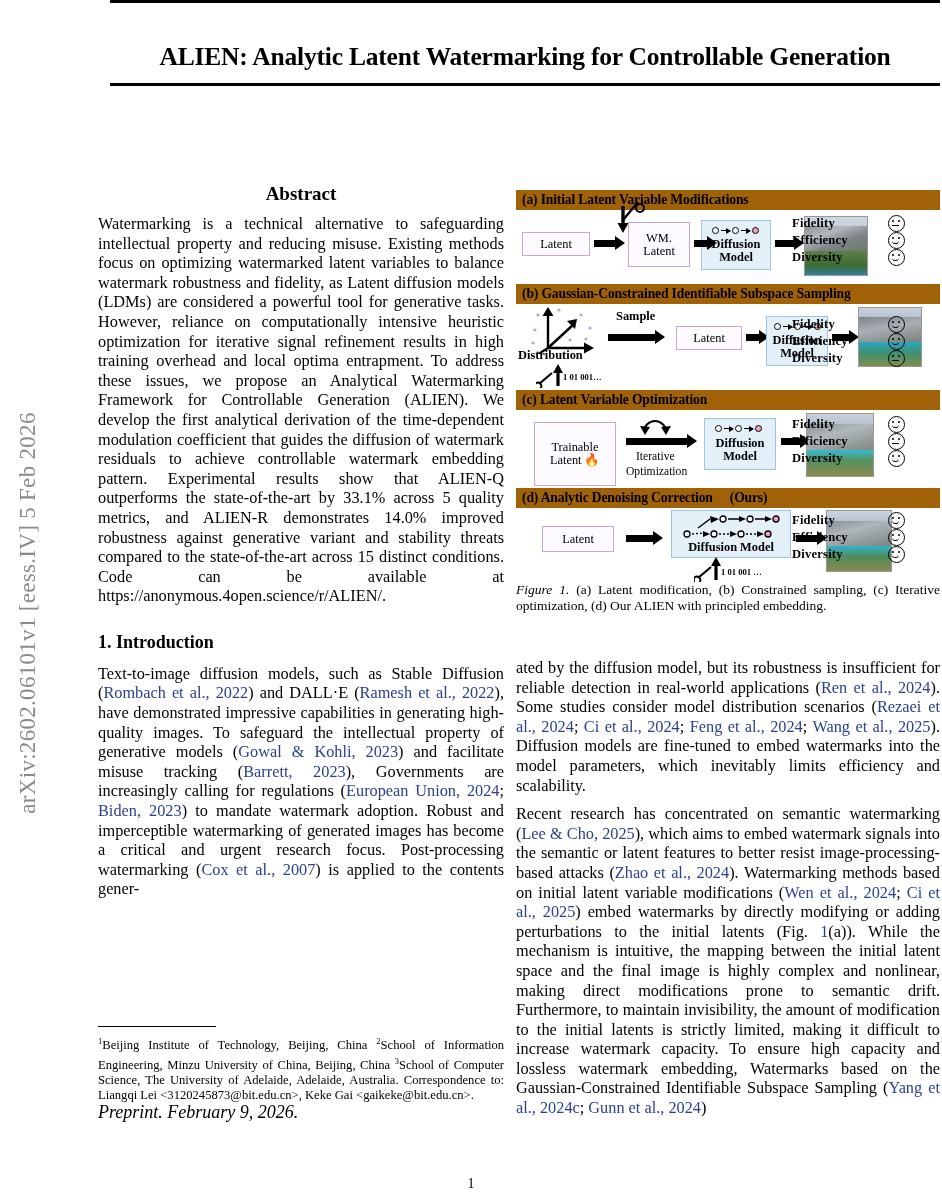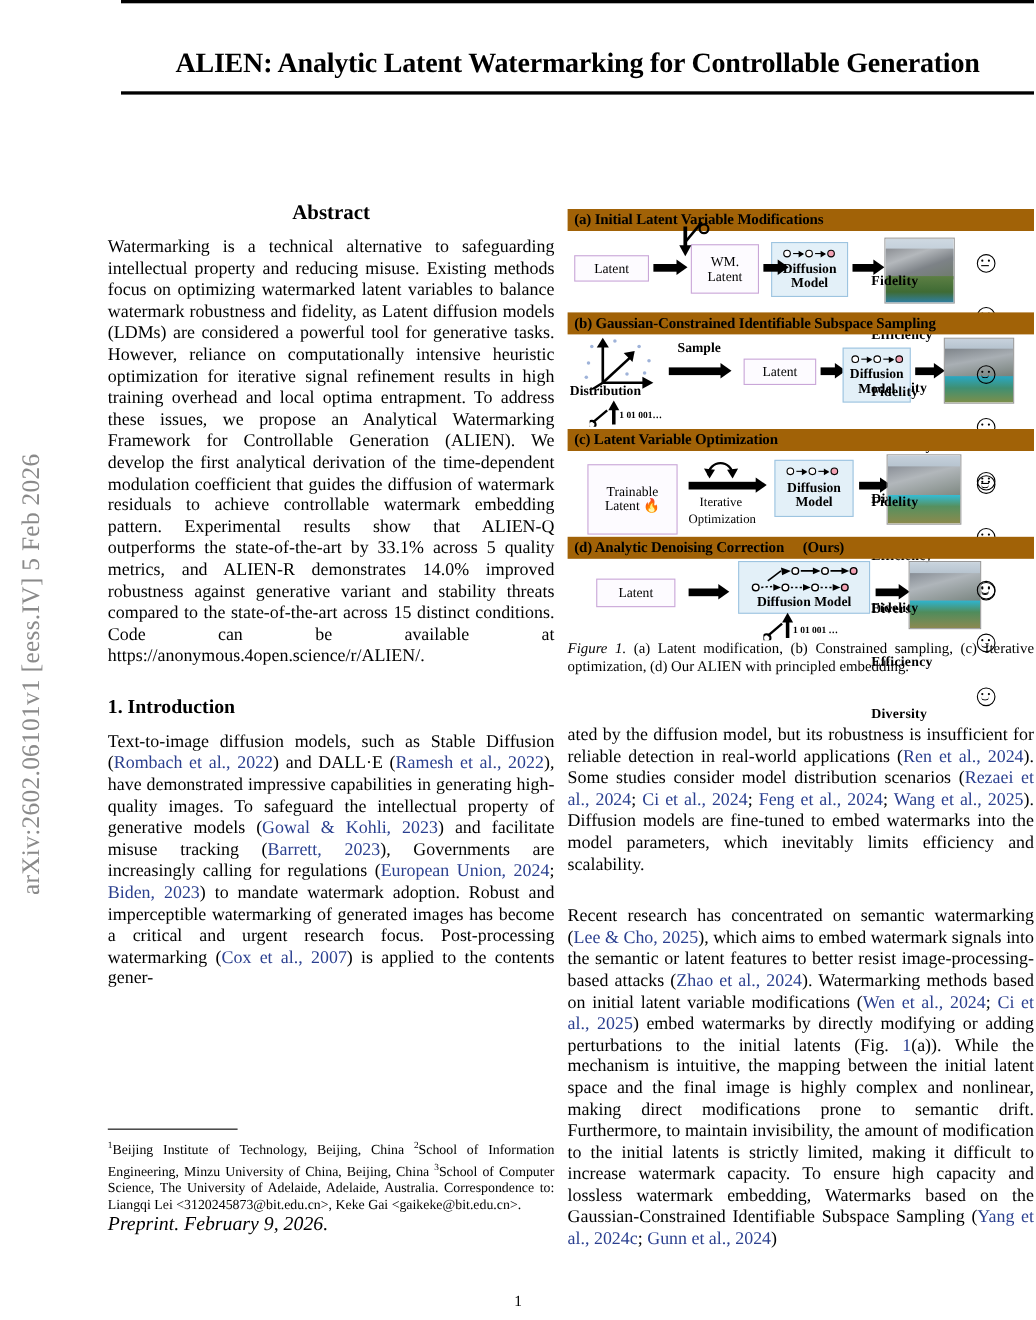--- a/index.html
+++ b/index.html
@@ -53,21 +53,21 @@
     text-align:center;font-weight:bold;font-size:19px;margin:0 0 9px 0;
   }
   p.body{
     margin:0 0 0 0;
     font-size:16.3px;
     line-height:19.6px;
     text-align:justify;
     text-justify:inter-word;
     hyphens:auto;
   }
-  p.body + p.body{margin-top:27px;}
+  p.body + p.body{margin-top:9px;}
   .sec-head{
     font-size:18px;font-weight:bold;margin:26px 0 11px 0;
   }
   .cite{color:#2a3f8f;}
 
   
   .footnote-wrap{position:absolute;left:98px;top:1026px;width:406px;}
   .footnote-rule{width:118px;height:1.4px;background:#000;margin-bottom:7px;}
   .footnote{
     font-size:12.6px;line-height:15.1px;text-align:justify;margin:0;
@@ -124,21 +124,21 @@
   .thumb .sky{position:absolute;left:0;top:0;width:100%;height:34%;}
   .thumb .mtn{position:absolute;left:0;top:16%;width:100%;height:48%;}
   .thumb .low{position:absolute;left:0;bottom:0;width:100%;height:42%;}
 
   
   .metrics{
     position:absolute;right:2px;top:5px;width:146px;
     font-size:12.6px;font-weight:bold;line-height:16.6px;
   }
   .metric-row{display:flex;align-items:center;justify-content:flex-start;}
-  .metric-row .mlabel{width:96px;letter-spacing:.2px;margin-top:32px;}
+  .metric-row .mlabel{width:96px;letter-spacing:.2px;}
   .face{
     display:inline-block;width:15px;height:15px;border:1.3px solid #000;border-radius:50%;
     position:relative;
   }
   .face::before{
     content:"";position:absolute;left:3px;top:4px;width:2px;height:2px;border-radius:50%;background:#000;
     box-shadow:6px 0 0 #000;
   }
   .face.smile::after{
     content:"";position:absolute;left:3.2px;top:6.4px;width:7px;height:4px;

